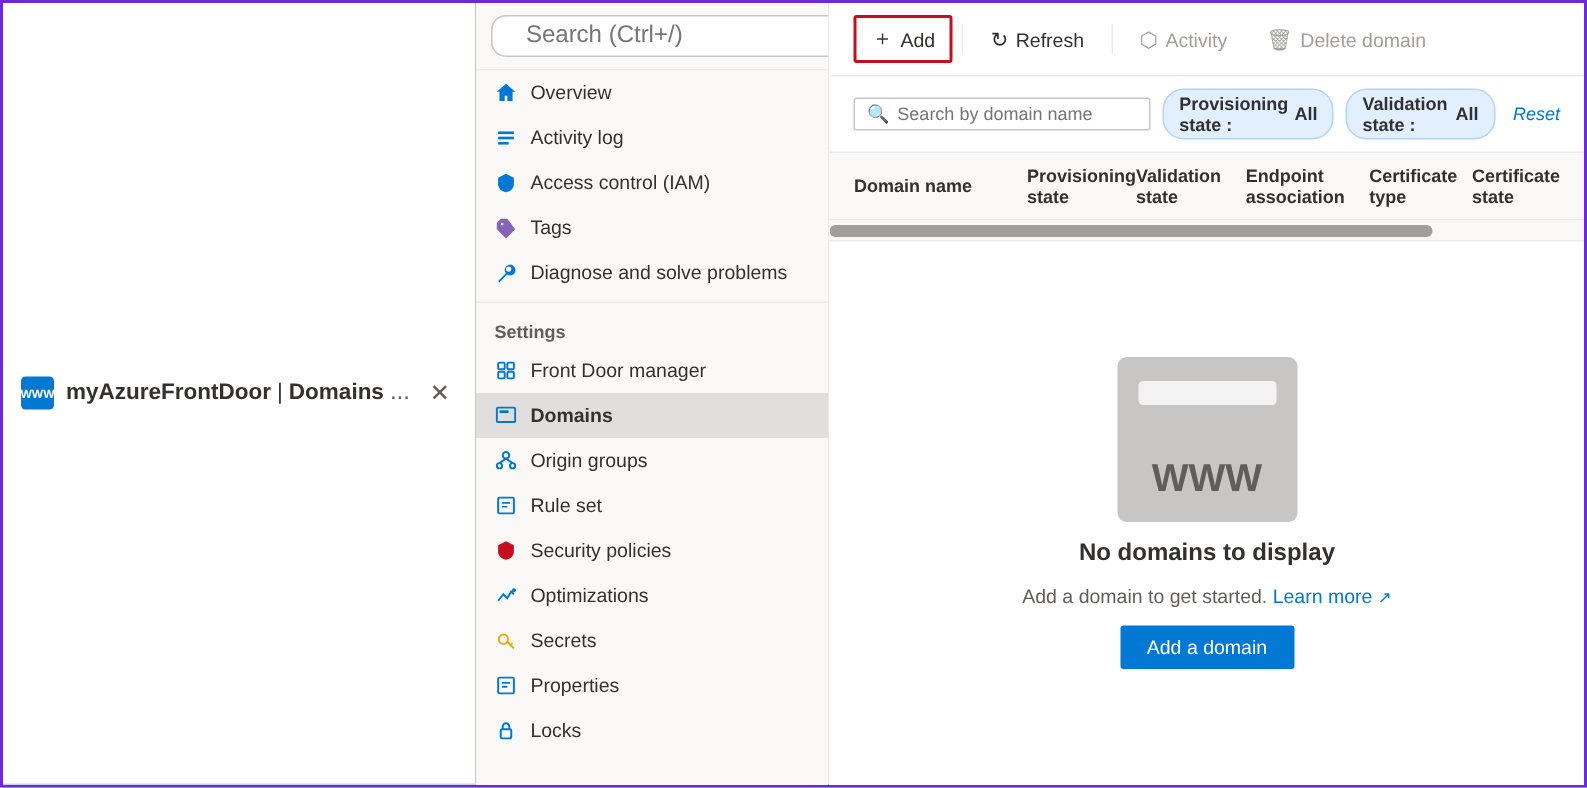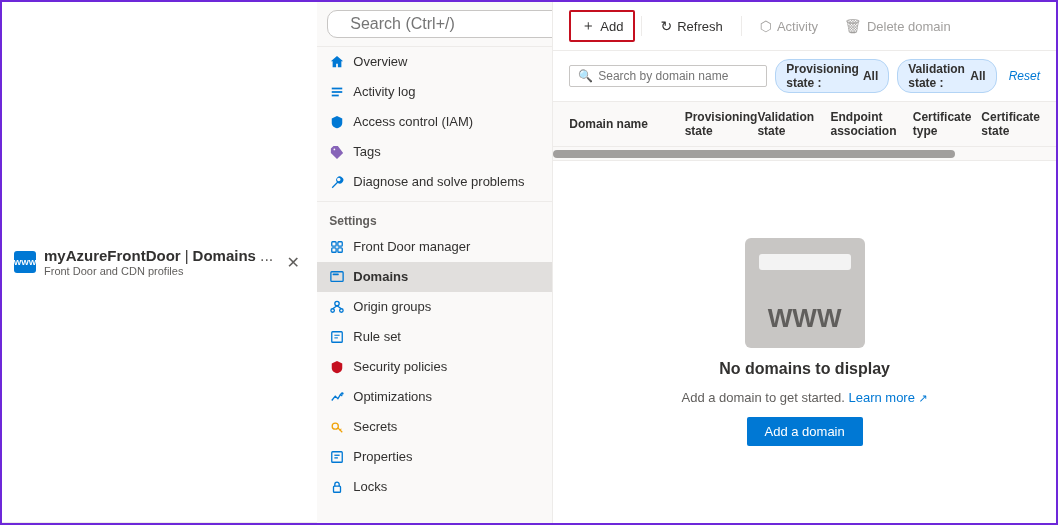--- a/index.html
+++ b/index.html
@@ -78,21 +78,20 @@
     <div class="title-icon">
       <span style="font-size:8px;font-weight:900;color:#fff;">WWW</span>
     </div>
     <div class="title-top">
       <div style="display:flex;align-items:flex-start;gap:0;">
         <span class="title-text">myAzureFrontDoor</span>
         <span class="title-sep">|</span>
         <span class="title-section">Domains</span>
         <span class="title-dots">...</span>
       </div>
-      <div class="title-subtitle">Front Door and CDN profiles</div>
     </div>
     <div class="title-close">✕</div>
   </div>
 
   <div class="main-layout">
 
     <div class="sidebar">
       <div class="search-bar">
         <input class="search-input" type="text" placeholder="Search (Ctrl+/)" style="">
         <span class="collapse-btn">«</span>

